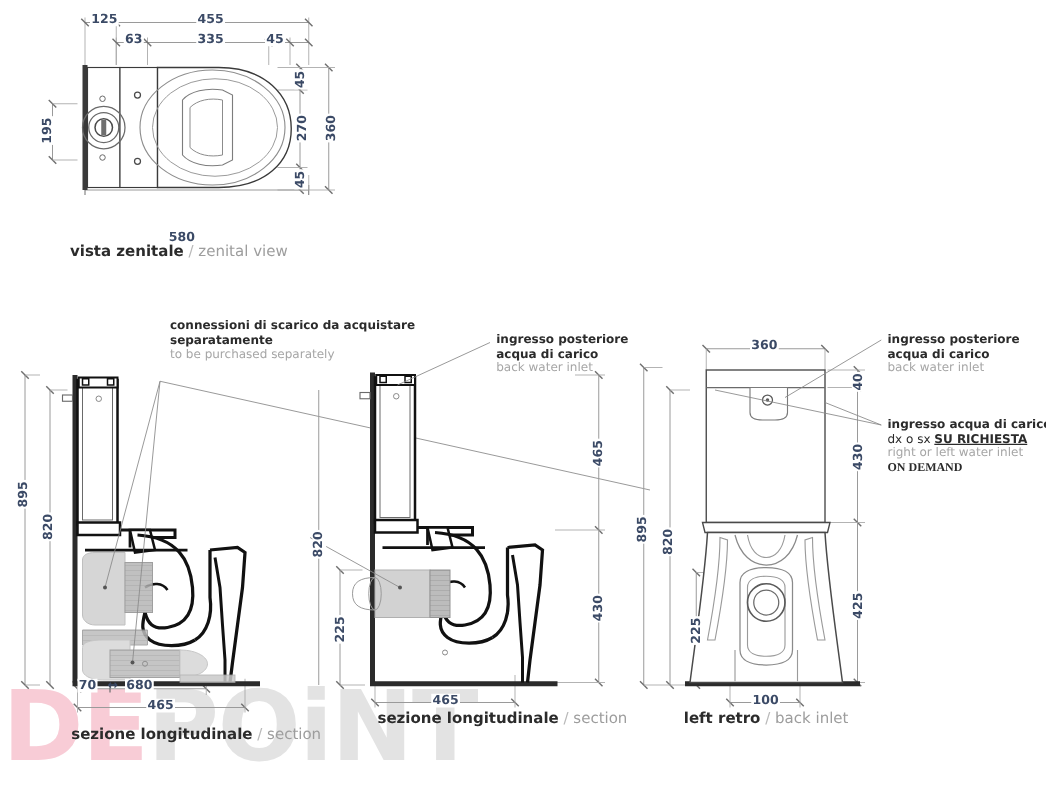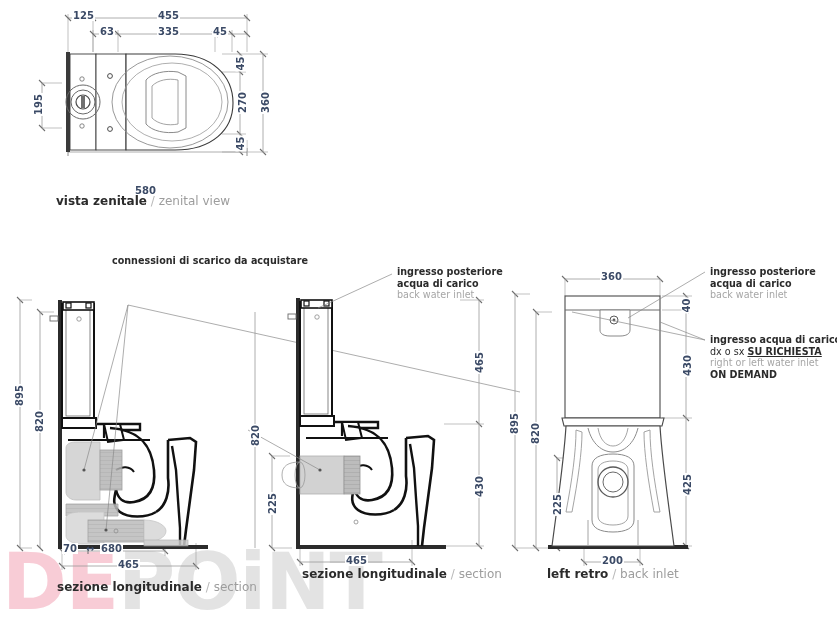--- a/index.html
+++ b/index.html
@@ -30,21 +30,21 @@
   .caption .en{color:#9d9d9d;font-weight:400;}
 
   
   .note{
     position:absolute;white-space:nowrap;font-size:9.6px;line-height:11.6px;
   }
   .note .l-it{font-weight:700;color:#2b2b2b;display:block;}
   .note .l-en{font-weight:400;color:#a6a6a6;display:block;}
   .note .l-mix{display:block;font-weight:400;color:#2b2b2b;}
   .note .l-mix b{font-weight:700;color:#2b2b2b;text-decoration:underline;}
-  .note .l-en b{font-weight:700;color:#2b2b2b;}
+  .note .l-en b{font-weight:700;color:#2b2b2b;font-family:Liberation Serif, serif;}
 
   
   .dim{
     position:absolute;font-size:10px;font-weight:700;color:#3b4a66;
     white-space:nowrap;background:#fff;padding:0 1px;
   }
   .dim.v{transform-origin:center center;}
 </style>
 </head>
 <body>
@@ -463,24 +463,26 @@
   <div class="dim v" style="left:261px;top:498px;transform:rotate(-90deg);">225</div>
   <div class="dim" style="left:345px;top:555px;">465</div>
 
   <div class="dim" style="left:600px;top:271px;">360</div>
   <div class="dim v" style="left:679px;top:300px;transform:rotate(-90deg);">40</div>
   <div class="dim v" style="left:676px;top:360px;transform:rotate(-90deg);">430</div>
   <div class="dim v" style="left:676px;top:479px;transform:rotate(-90deg);">425</div>
   <div class="dim v" style="left:503px;top:418px;transform:rotate(-90deg);">895</div>
   <div class="dim v" style="left:524px;top:428px;transform:rotate(-90deg);">820</div>
   <div class="dim v" style="left:546px;top:499px;transform:rotate(-90deg);">225</div>
-  <div class="dim" style="left:601px;top:555px;">200</div>
-
-  <div class="note" style="left:112px;top:255px;">
+  <div class="dim" style="left:601px;top:555px;">100</div>
+
+  <div class="note" style="left:136px;top:255px;">
     <span class="l-it">connessioni di scarico da acquistare</span>
+    <span class="l-it">separatamente</span>
+    <span class="l-en">to be purchased separately</span>
   </div>
 
   <div class="note" style="left:397px;top:266px;">
     <span class="l-it">ingresso posteriore</span>
     <span class="l-it">acqua di carico</span>
     <span class="l-en">back water inlet</span>
   </div>
 
   <div class="note" style="left:710px;top:266px;">
     <span class="l-it">ingresso posteriore</span>

